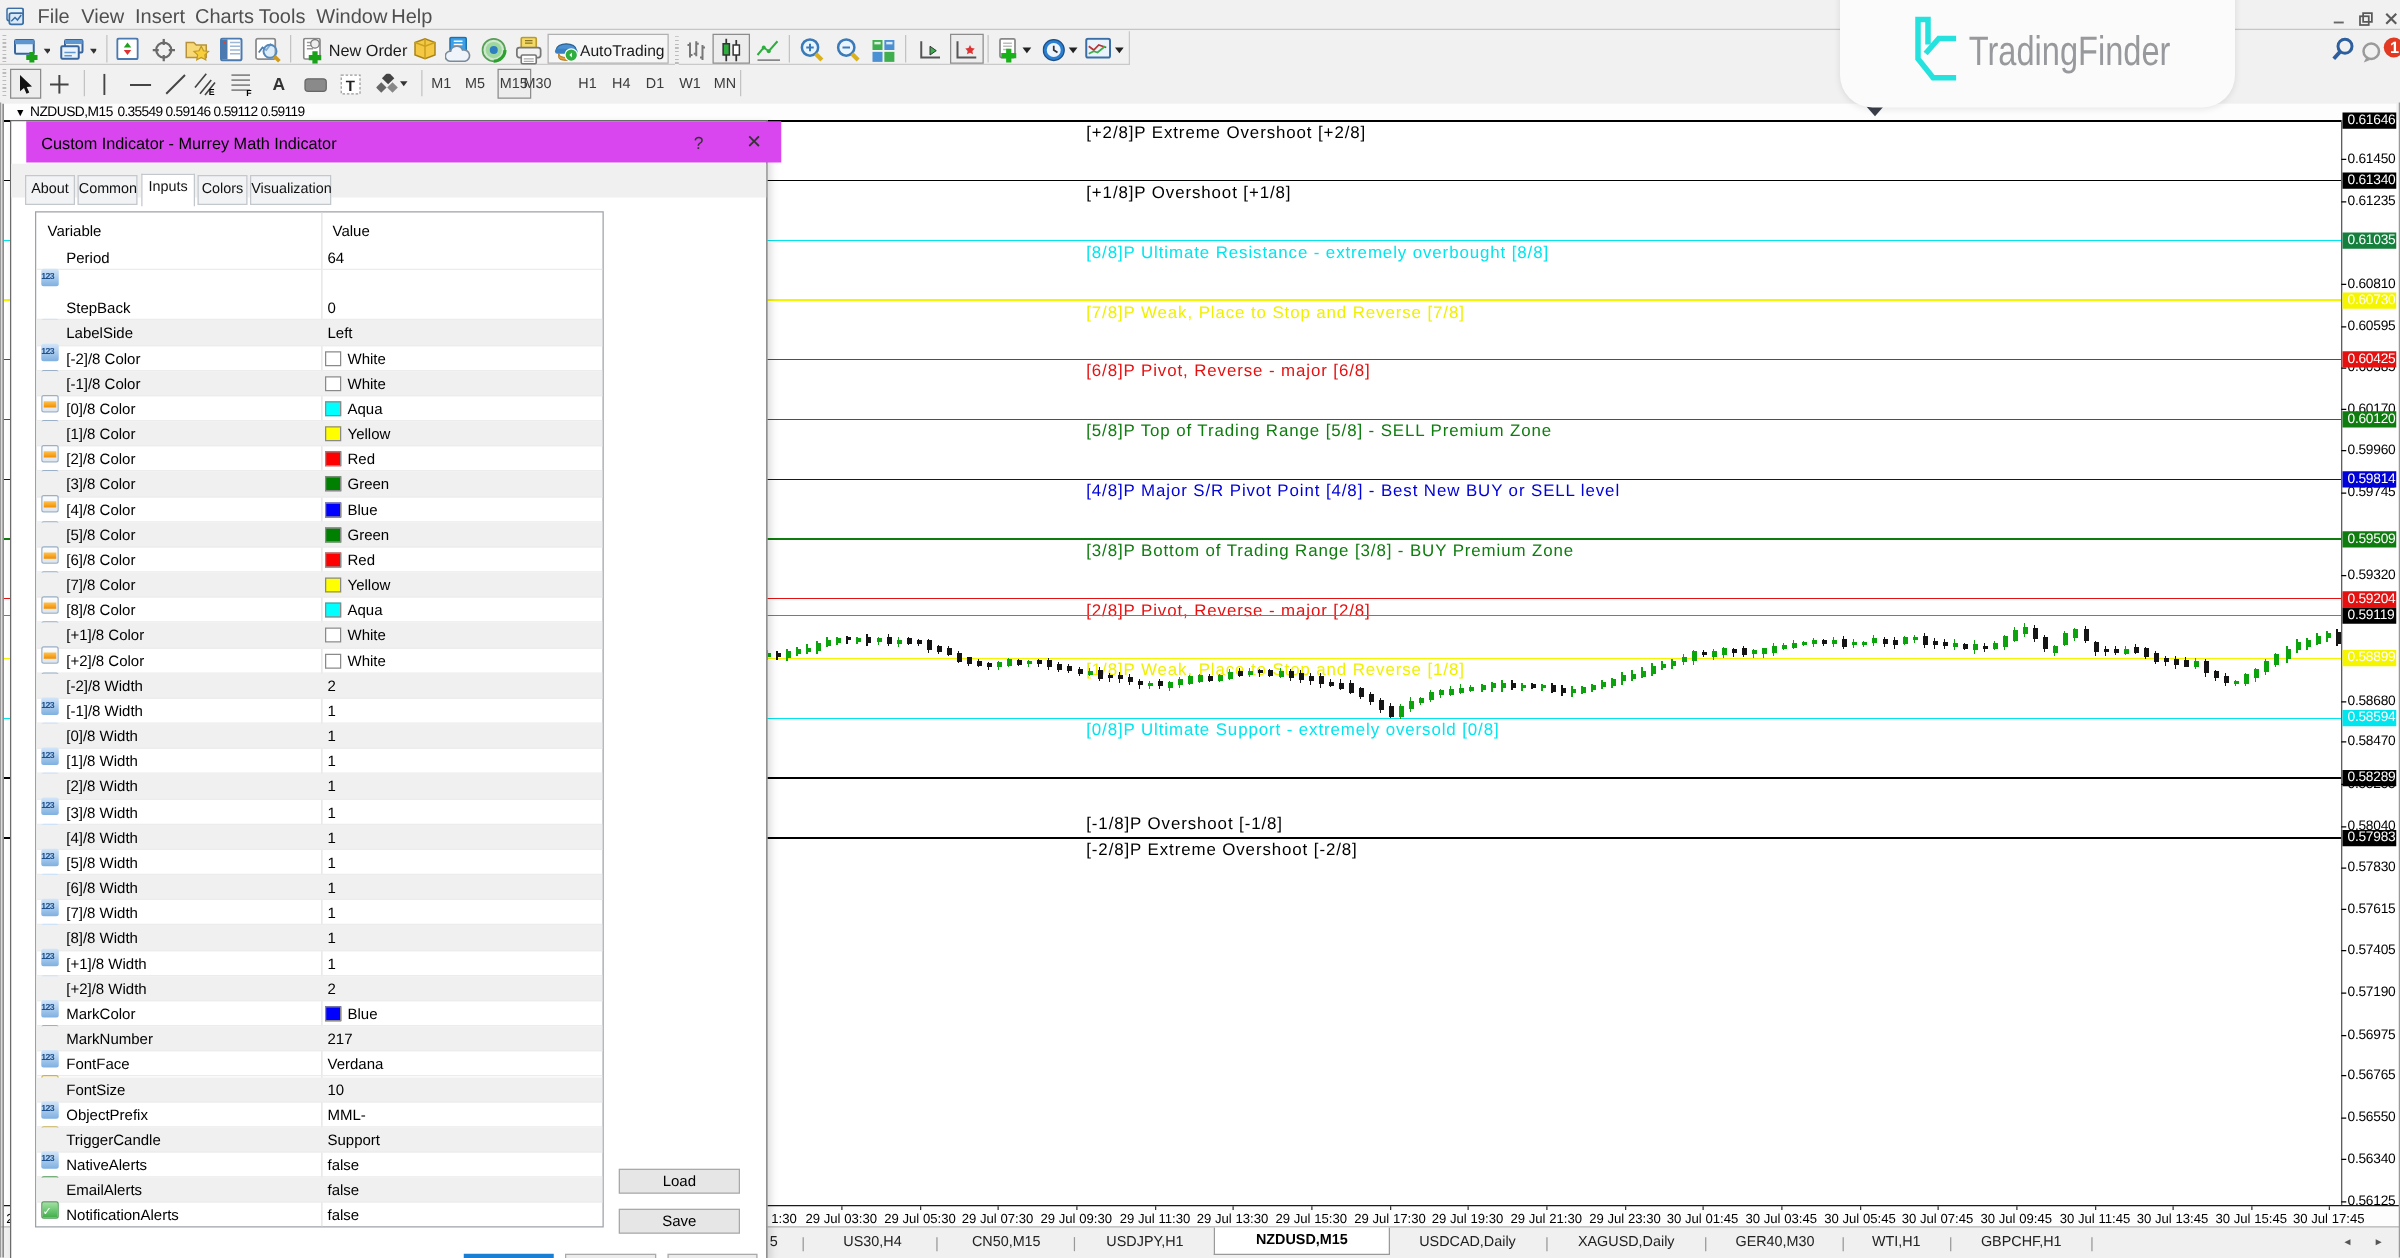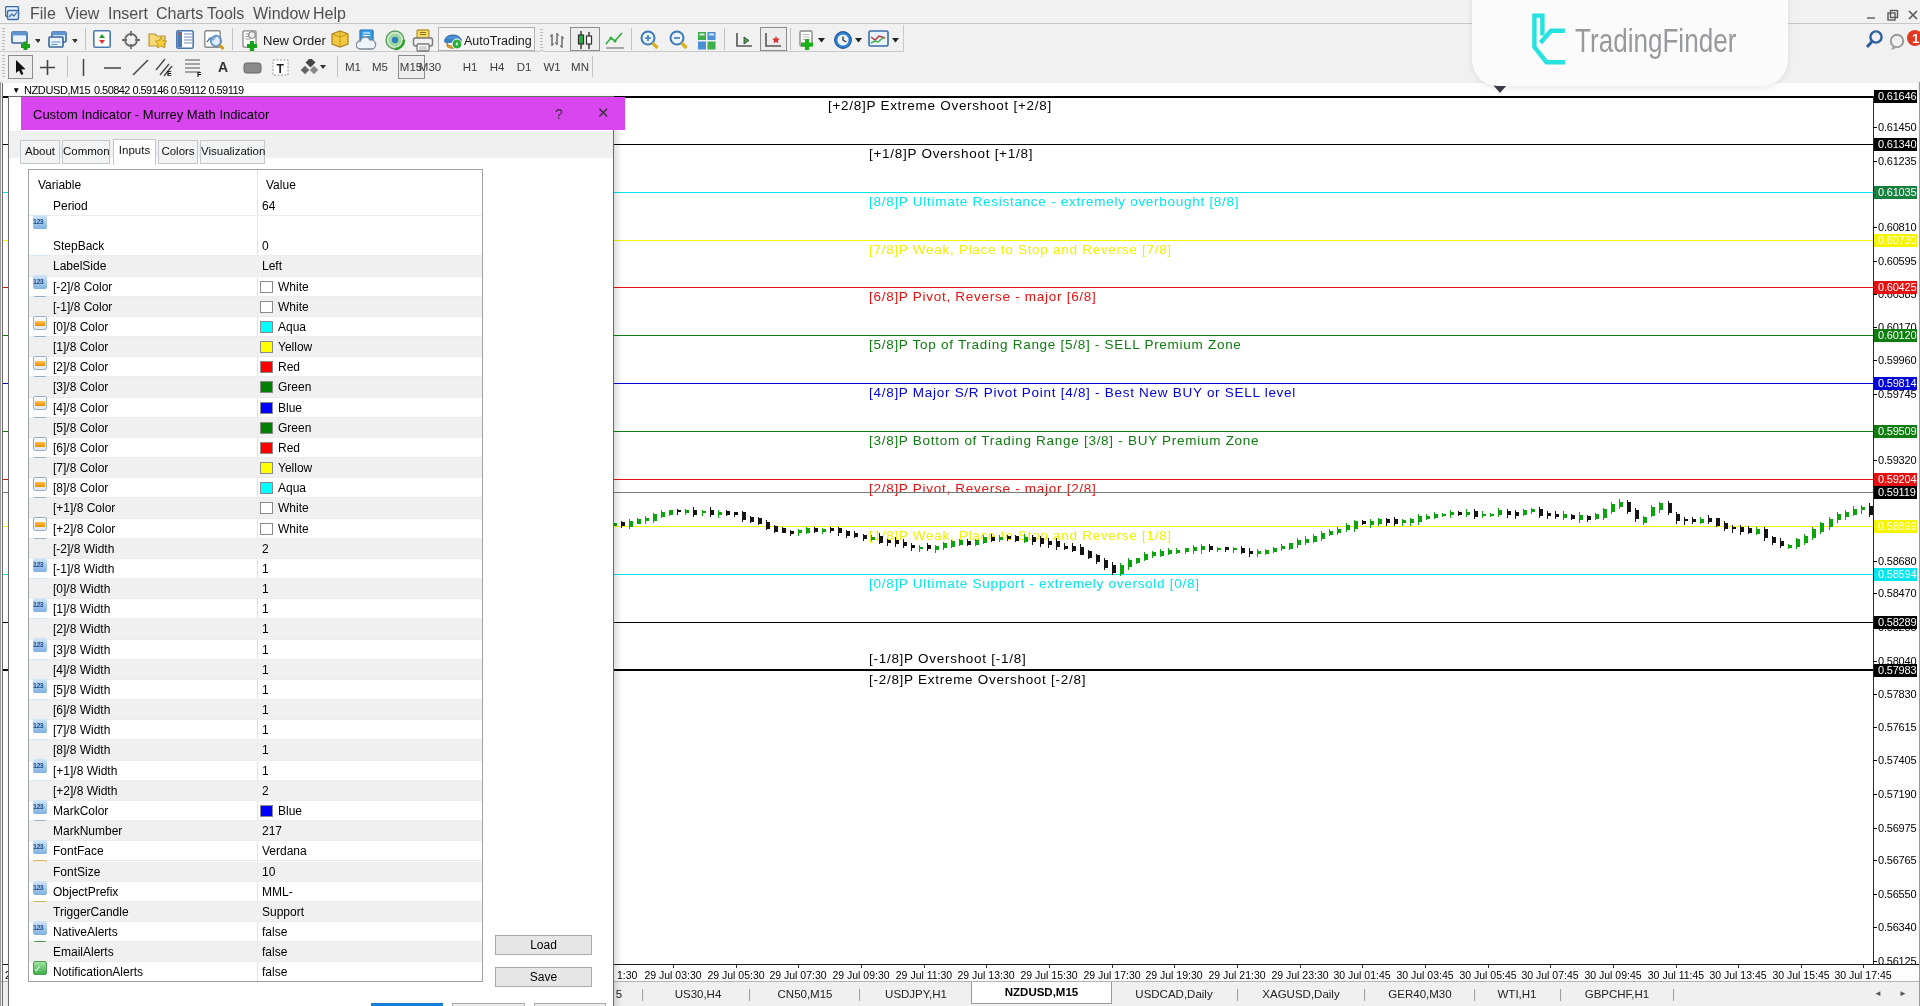--- a/index.html
+++ b/index.html
@@ -273,24 +273,24 @@
 <div class="tfbtn" style="left:397px;top:61px;width:28px">M15</div>
 <div class="tfbtn" style="left:416px;top:61px;width:28px">M30</div>
 <div class="tfbtn" style="left:456px;top:61px;width:28px">H1</div>
 <div class="tfbtn" style="left:483px;top:61px;width:28px">H4</div>
 <div class="tfbtn" style="left:510px;top:61px;width:28px">D1</div>
 <div class="tfbtn" style="left:538px;top:61px;width:28px">W1</div>
 <div class="tfbtn" style="left:566px;top:61px;width:28px">MN</div>
 <div id="charttitle">
       <span style="position:absolute;left:9px;top:2px;font-size:8.5px">▼</span>
       <span style="position:absolute;left:21px;top:0.5px;font-size:11px;letter-spacing:-0.4px">NZDUSD,M15</span>
-      <span style="position:absolute;left:91px;top:0.5px;font-size:11px;letter-spacing:-0.55px">0.50842 0.59146 0.59112 0.59119</span>
+      <span style="position:absolute;left:91px;top:0.5px;font-size:11px;letter-spacing:-0.55px">0.35549 0.59146 0.59112 0.59119</span>
     </div>
 <div id="plot"></div>
-<div class="mlbl" style="left:828px;top:98.1px;color:#000000">[+2/8]P Extreme Overshoot [+2/8]</div>
+<div class="mlbl" style="left:869px;top:98.1px;color:#000000">[+2/8]P Extreme Overshoot [+2/8]</div>
 <div class="mlbl" style="left:869px;top:146.0px;color:#000000">[+1/8]P Overshoot [+1/8]</div>
 <div class="mlbl" style="left:869px;top:193.8px;color:#00e5ee">[8/8]P Ultimate Resistance - extremely overbought [8/8]</div>
 <div class="mlbl" style="left:869px;top:241.5px;color:#f0f000">[7/8]P Weak, Place to Stop and Reverse [7/8]</div>
 <div class="mlbl" style="left:869px;top:289.3px;color:#e51111">[6/8]P Pivot, Reverse - major [6/8]</div>
 <div class="mlbl" style="left:869px;top:337.1px;color:#0e7c0e">[5/8]P Top of Trading Range [5/8] - SELL Premium Zone</div>
 <div class="mlbl" style="left:869px;top:385.0px;color:#0000d8">[4/8]P Major S/R Pivot Point [4/8] - Best New BUY or SELL level</div>
 <div class="mlbl" style="left:869px;top:432.7px;color:#0e7c0e">[3/8]P Bottom of Trading Range [3/8] - BUY Premium Zone</div>
 <div class="mlbl" style="left:869px;top:480.5px;color:#e51111">[2/8]P Pivot, Reverse - major [2/8]</div>
 <div class="mlbl" style="left:869px;top:528.3px;color:#f0f000">[1/8]P Weak, Place to Stop and Reverse [1/8]</div>
 <div class="mlbl" style="left:869px;top:576.0px;color:#00e5ee">[0/8]P Ultimate Support - extremely oversold [0/8]</div>

